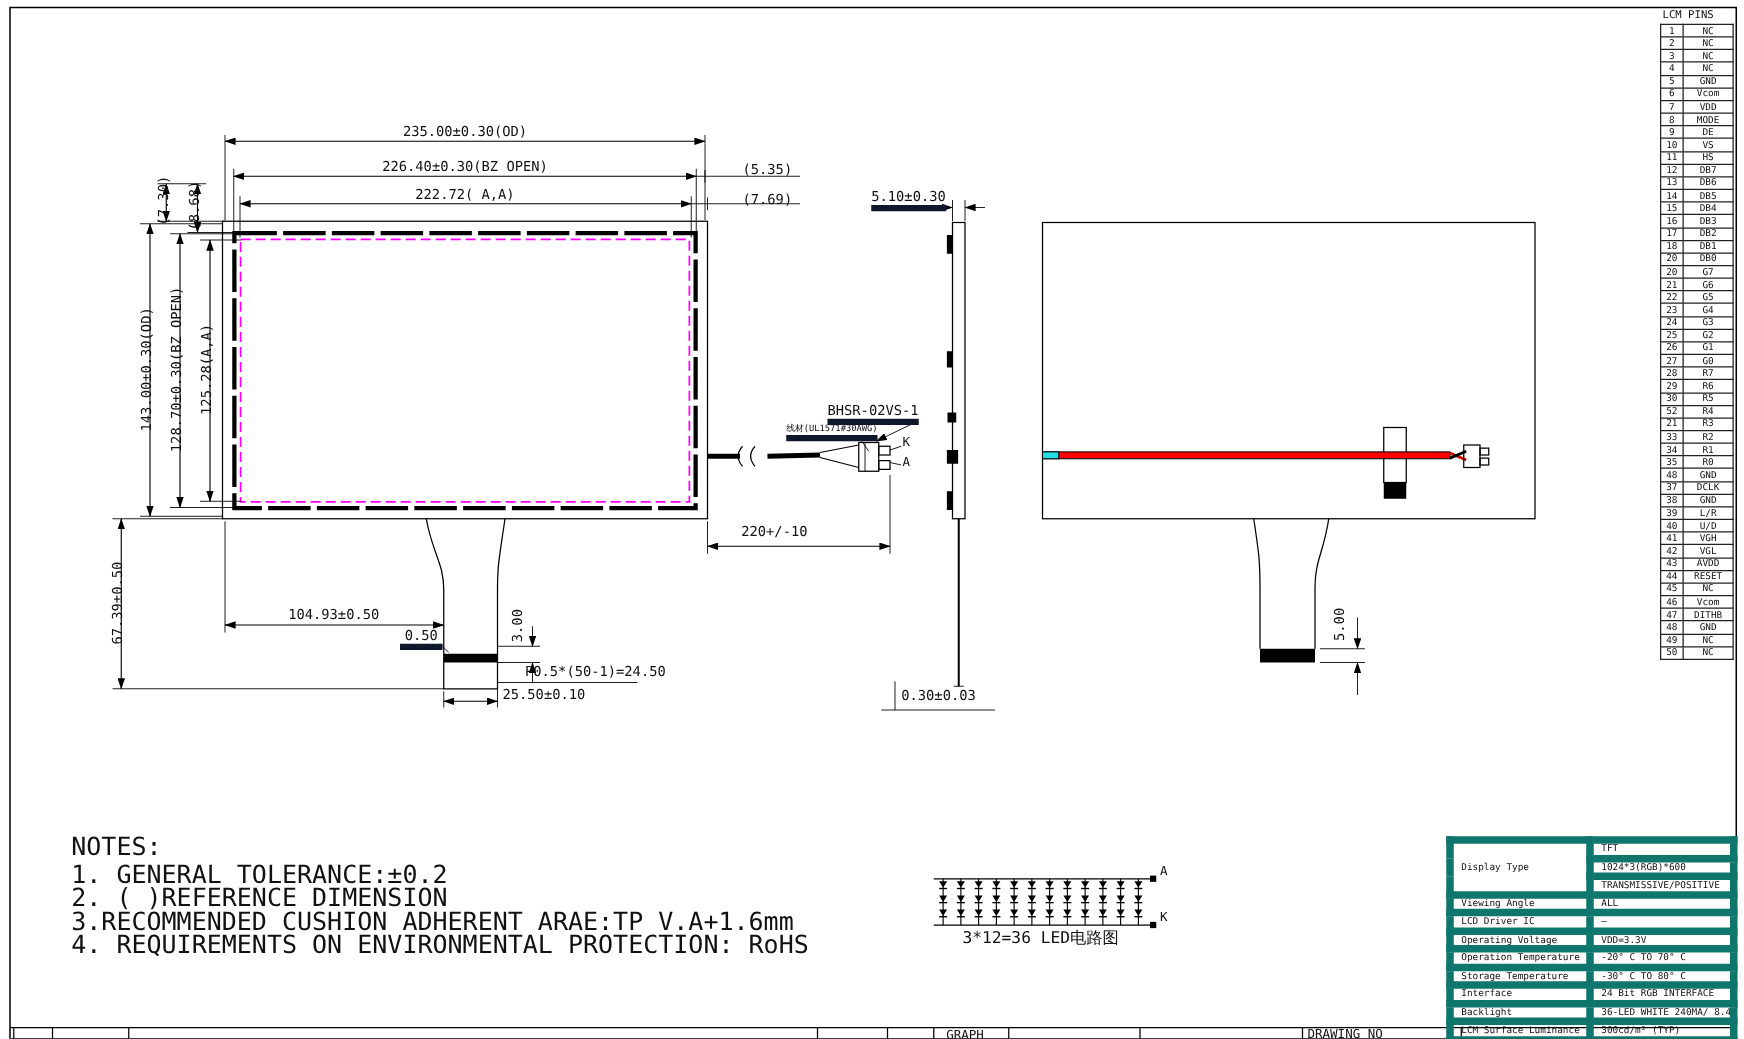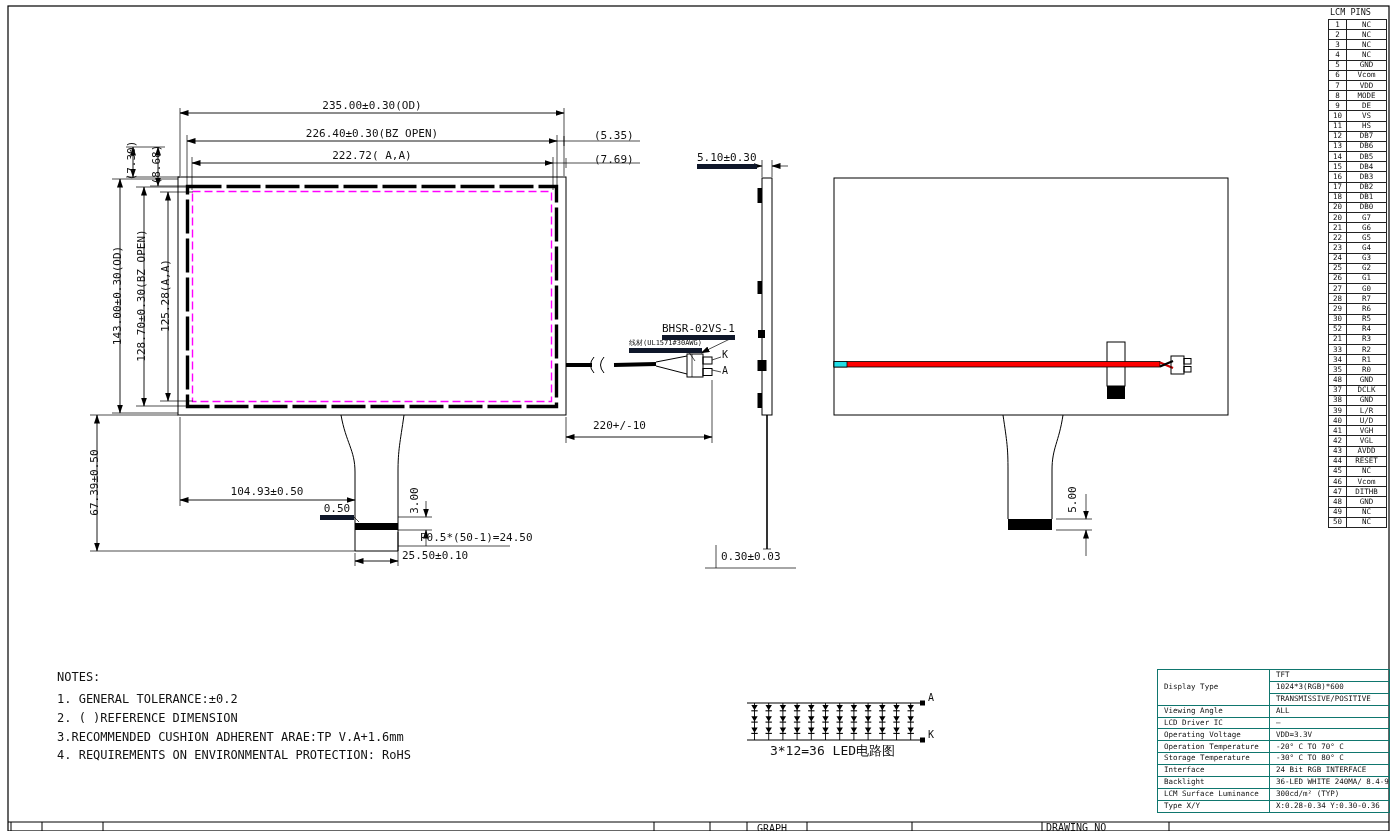--- a/index.html
+++ b/index.html
@@ -7,35 +7,35 @@
   body{position:relative;overflow:hidden;background:#fff;color:#111;
        font-family:"DejaVu Sans Mono",monospace}
   svg.base{position:absolute;left:0;top:0}
   .lbl{position:absolute;font-size:11px;line-height:11px;white-space:nowrap}
   .c{text-align:center}
   .u{border-bottom:5px solid #0f172a;padding-bottom:1px}
   .v{transform:rotate(-90deg);transform-origin:center}
   .small{font-size:7px;line-height:7px}
   .f10{font-size:10px;line-height:10px}
   .f13{font-size:13px;line-height:13px}
-  .note{position:absolute;font-size:12px;line-height:15px;white-space:nowrap}
+  .note{position:absolute;font-size:20px;line-height:15px;white-space:nowrap}
   .ext{stroke:#000;stroke-width:0.7;fill:none}
   .thin{stroke:#000;stroke-width:1;fill:none}
   .dim{stroke:#000;stroke-width:0.9;fill:none;
        marker-start:url(#ar);marker-end:url(#ar)}
   #pins{position:absolute;left:1328px;top:7px}
   #pins .hd{font-size:8.5px;line-height:10px;margin-left:2px;margin-bottom:2px;white-space:nowrap}
   #pins table{border-collapse:collapse}
   #pins td{border:1px solid #222;font-size:7.5px;line-height:8px;height:10.16px;
            text-align:center;padding:0;overflow:hidden}
   #pins td.pin-num{width:18px}
   #pins td.pin-name{width:40px}
   #spec{position:absolute;left:1157px;top:669px}
   #spec table{border-collapse:collapse;width:233px;table-layout:fixed}
-  #spec td{border:1px solid #0f766e;font-size:7.5px;line-height:8.5px;height:11.9px;
+  #spec td{border:6px solid #0f766e;font-size:7.5px;line-height:8.5px;height:11.9px;
            padding:0 2px 0 6px;overflow:hidden;white-space:nowrap}
   #spec td.spec-label{width:112px}
 </style>
 </head>
 <body>
 
 <svg class="base" width="1395" height="831" viewBox="0 0 1395 831">
   <defs>
     <marker id="ar" markerWidth="9" markerHeight="6" refX="8.5" refY="3" orient="auto-start-reverse" markerUnits="userSpaceOnUse">
       <path d="M0,0L9,3L0,6Z" fill="#000"></path>

